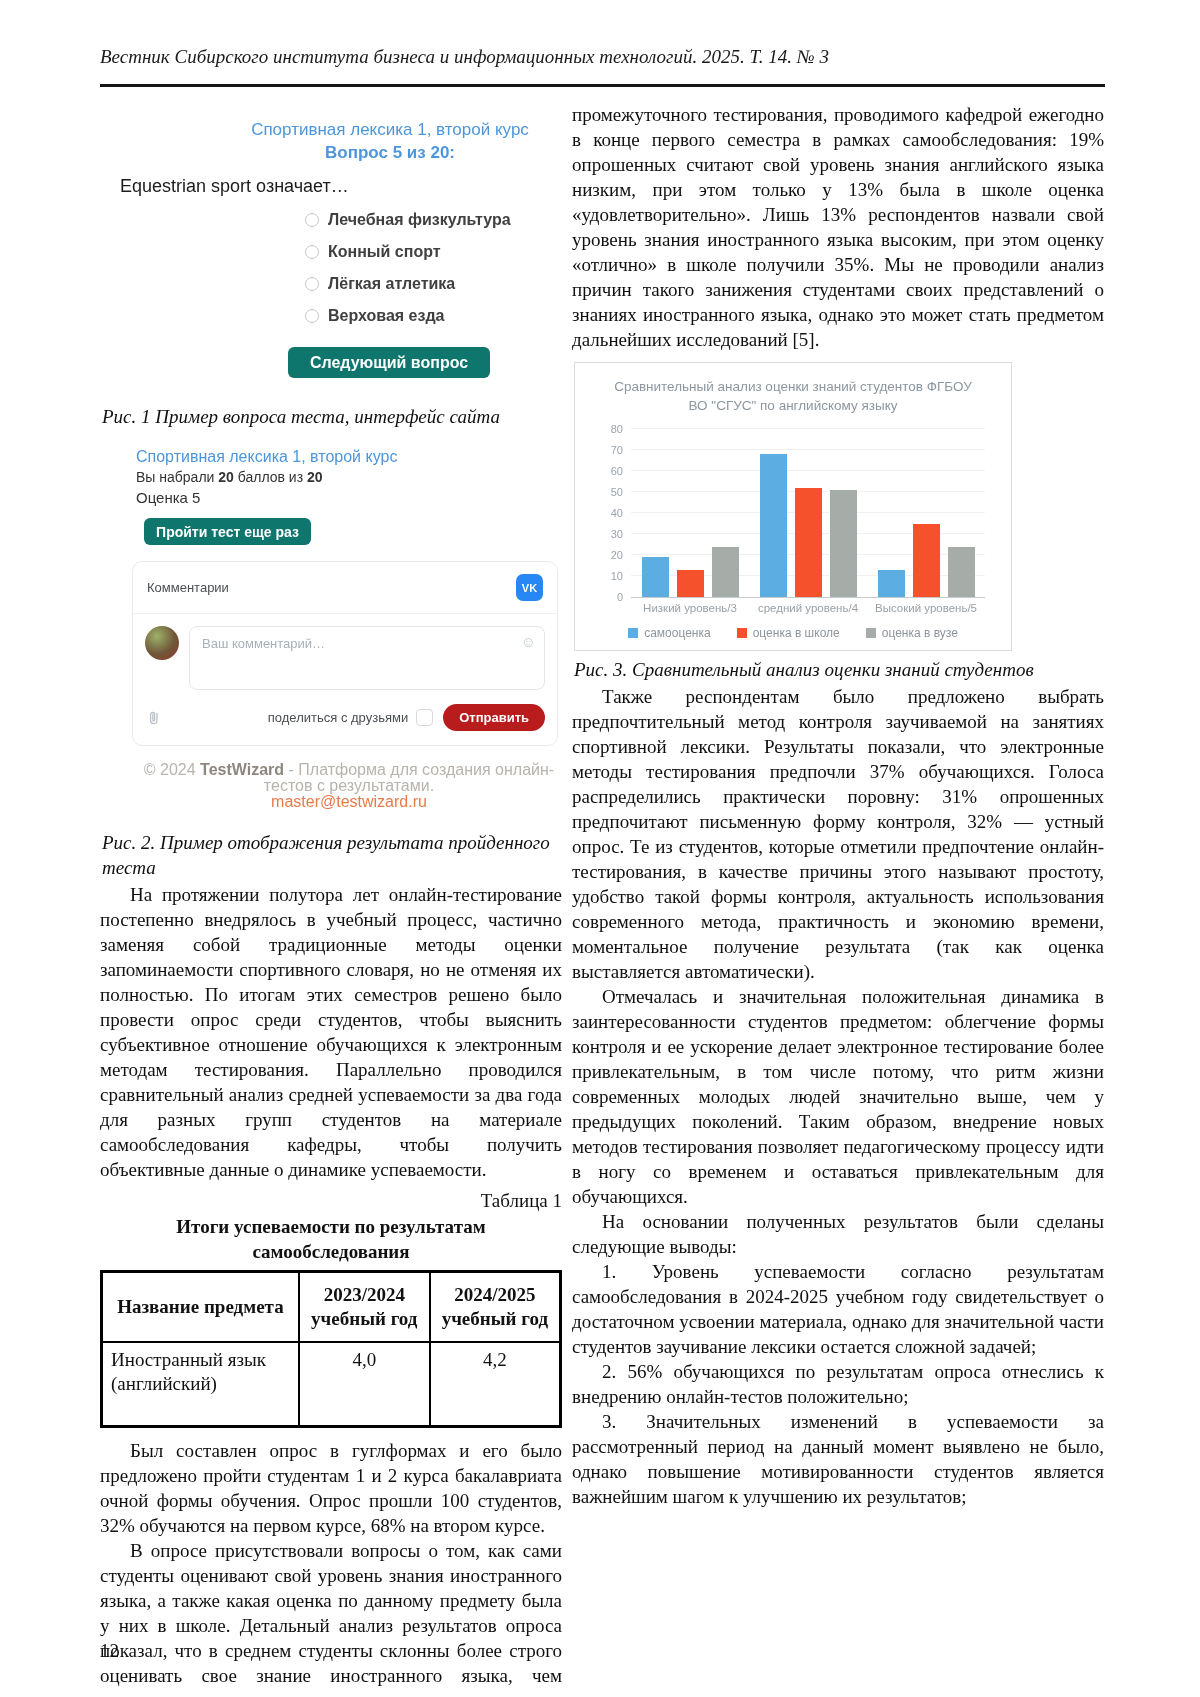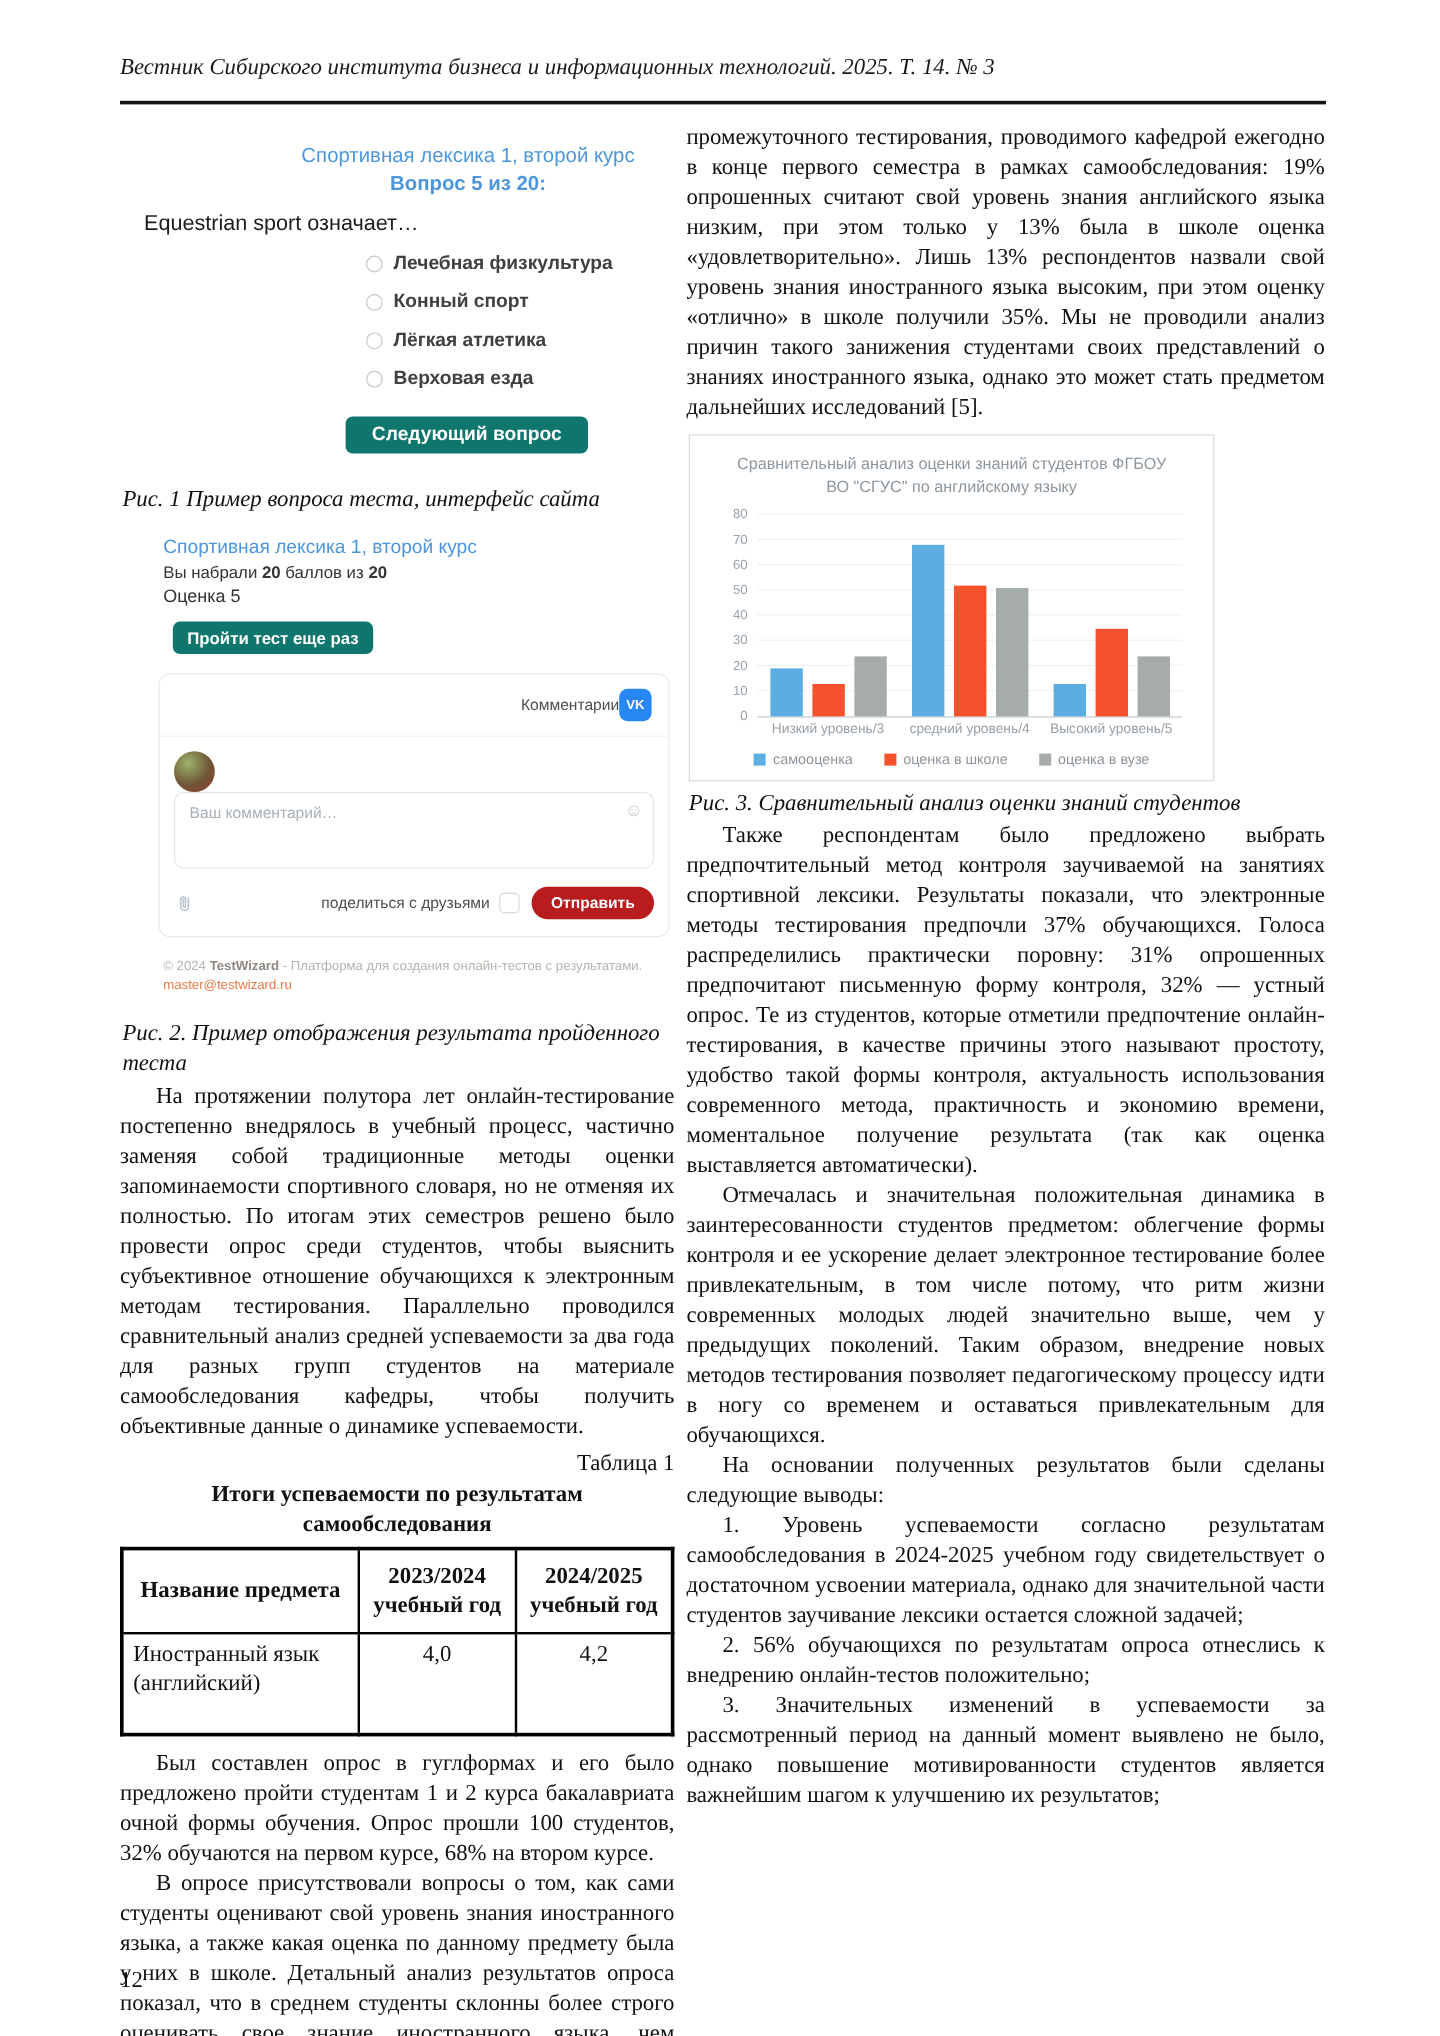--- a/index.html
+++ b/index.html
@@ -32,42 +32,42 @@
   .btn-next{margin:22px 0 0 188px;width:202px;height:31px;font-size:16px;}
   
   .fig2{font-family:"Liberation Sans", sans-serif;margin-top:18px;margin-left:36px;}
   .quiz-title2{color:#4d96dc;font-size:16px;line-height:20px;}
   .score-line{font-size:14px;color:#333;margin-top:2px;}
   .score-line b{font-weight:bold;}
   .grade{font-size:15px;color:#333;margin-top:4px;}
   .btn-retake{margin:12px 0 0 8px;width:167px;height:27px;font-size:14px;}
   .comments-card{margin-top:16px;margin-left:-4px;width:424px;border:1px solid #e7eaec;
         border-radius:10px;background:#fff;}
-  .comments-head{display:flex;align-items:center;justify-content:flex-end;
+  .comments-head{display:flex;align-items:center;justify-content:space-between;
         padding:12px 14px;border-bottom:1px solid #eff1f3;}
   .comments-title{font-size:13px;color:#4a4f54;}
   .vk-badge{width:27px;height:27px;border-radius:7px;background:#2787F5;color:#fff;
         display:flex;align-items:center;justify-content:center;font-size:11px;font-weight:bold;cursor:pointer;}
-  .comments-body{display:flex;padding:12px 12px 6px 12px;flex-direction:column;}
+  .comments-body{display:flex;padding:12px 12px 6px 12px;}
   .avatar{width:34px;height:34px;border-radius:50%;flex:0 0 auto;margin-right:10px;
         background:radial-gradient(circle at 35% 30%,#9db36a 0%,#6f5638 55%,#94372a 100%);}
   .comment-input-wrap{position:relative;flex:1;}
   .comment-input{width:100%;height:64px;box-sizing:border-box;border:1px solid #e4e7ea;border-radius:8px;
         padding:9px 30px 9px 12px;font-family:"Liberation Sans", sans-serif;font-size:13px;color:#333;
         resize:none;outline:none;}
   .comment-input::placeholder{color:#a9b0b8;}
   .smiley{position:absolute;right:9px;top:7px;color:#c3cad0;font-size:15px;cursor:pointer;}
   .comments-foot{display:flex;align-items:center;padding:4px 12px 14px 14px;}
   .paperclip{width:14px;height:16px;display:inline-block;cursor:pointer;}
   .share-label{margin-left:auto;font-size:13px;color:#4a4f54;}
   .share-checkbox{width:15px;height:15px;border:1px solid #d6dade;border-radius:4px;background:#fff;
         margin:0 10px 0 8px;cursor:pointer;}
   .btn-send{background:#b91c1c;color:#fff;border:none;border-radius:14px;height:27px;padding:0 16px;
         font-family:"Liberation Sans", sans-serif;font-size:13px;font-weight:bold;cursor:pointer;}
-  .tw-footer{margin-top:16px;font-size:11px;line-height:16px;color:#b9b3ad;}
+  .tw-footer{margin-top:16px;text-align:center;font-size:16px;line-height:16px;color:#b9b3ad;}
   .tw-brand{color:#8d8780;font-weight:bold;}
   .tw-email{color:#e87a4a;cursor:pointer;}
   
   .table-label{text-align:right;font-size:19px;margin-top:8px;}
   .table-title{text-align:center;font-size:19px;font-weight:bold;line-height:25px;margin:2px 0 6px 0;}
   table.results{border-collapse:collapse;width:100%;border:3px solid #000;}
   table.results th,table.results td{border:2px solid #000;font-size:19px;line-height:24px;padding:5px 8px;}
   table.results th{font-weight:bold;text-align:center;vertical-align:middle;height:58px;}
   table.results td{vertical-align:top;height:72px;}
   td.num{text-align:center;}

